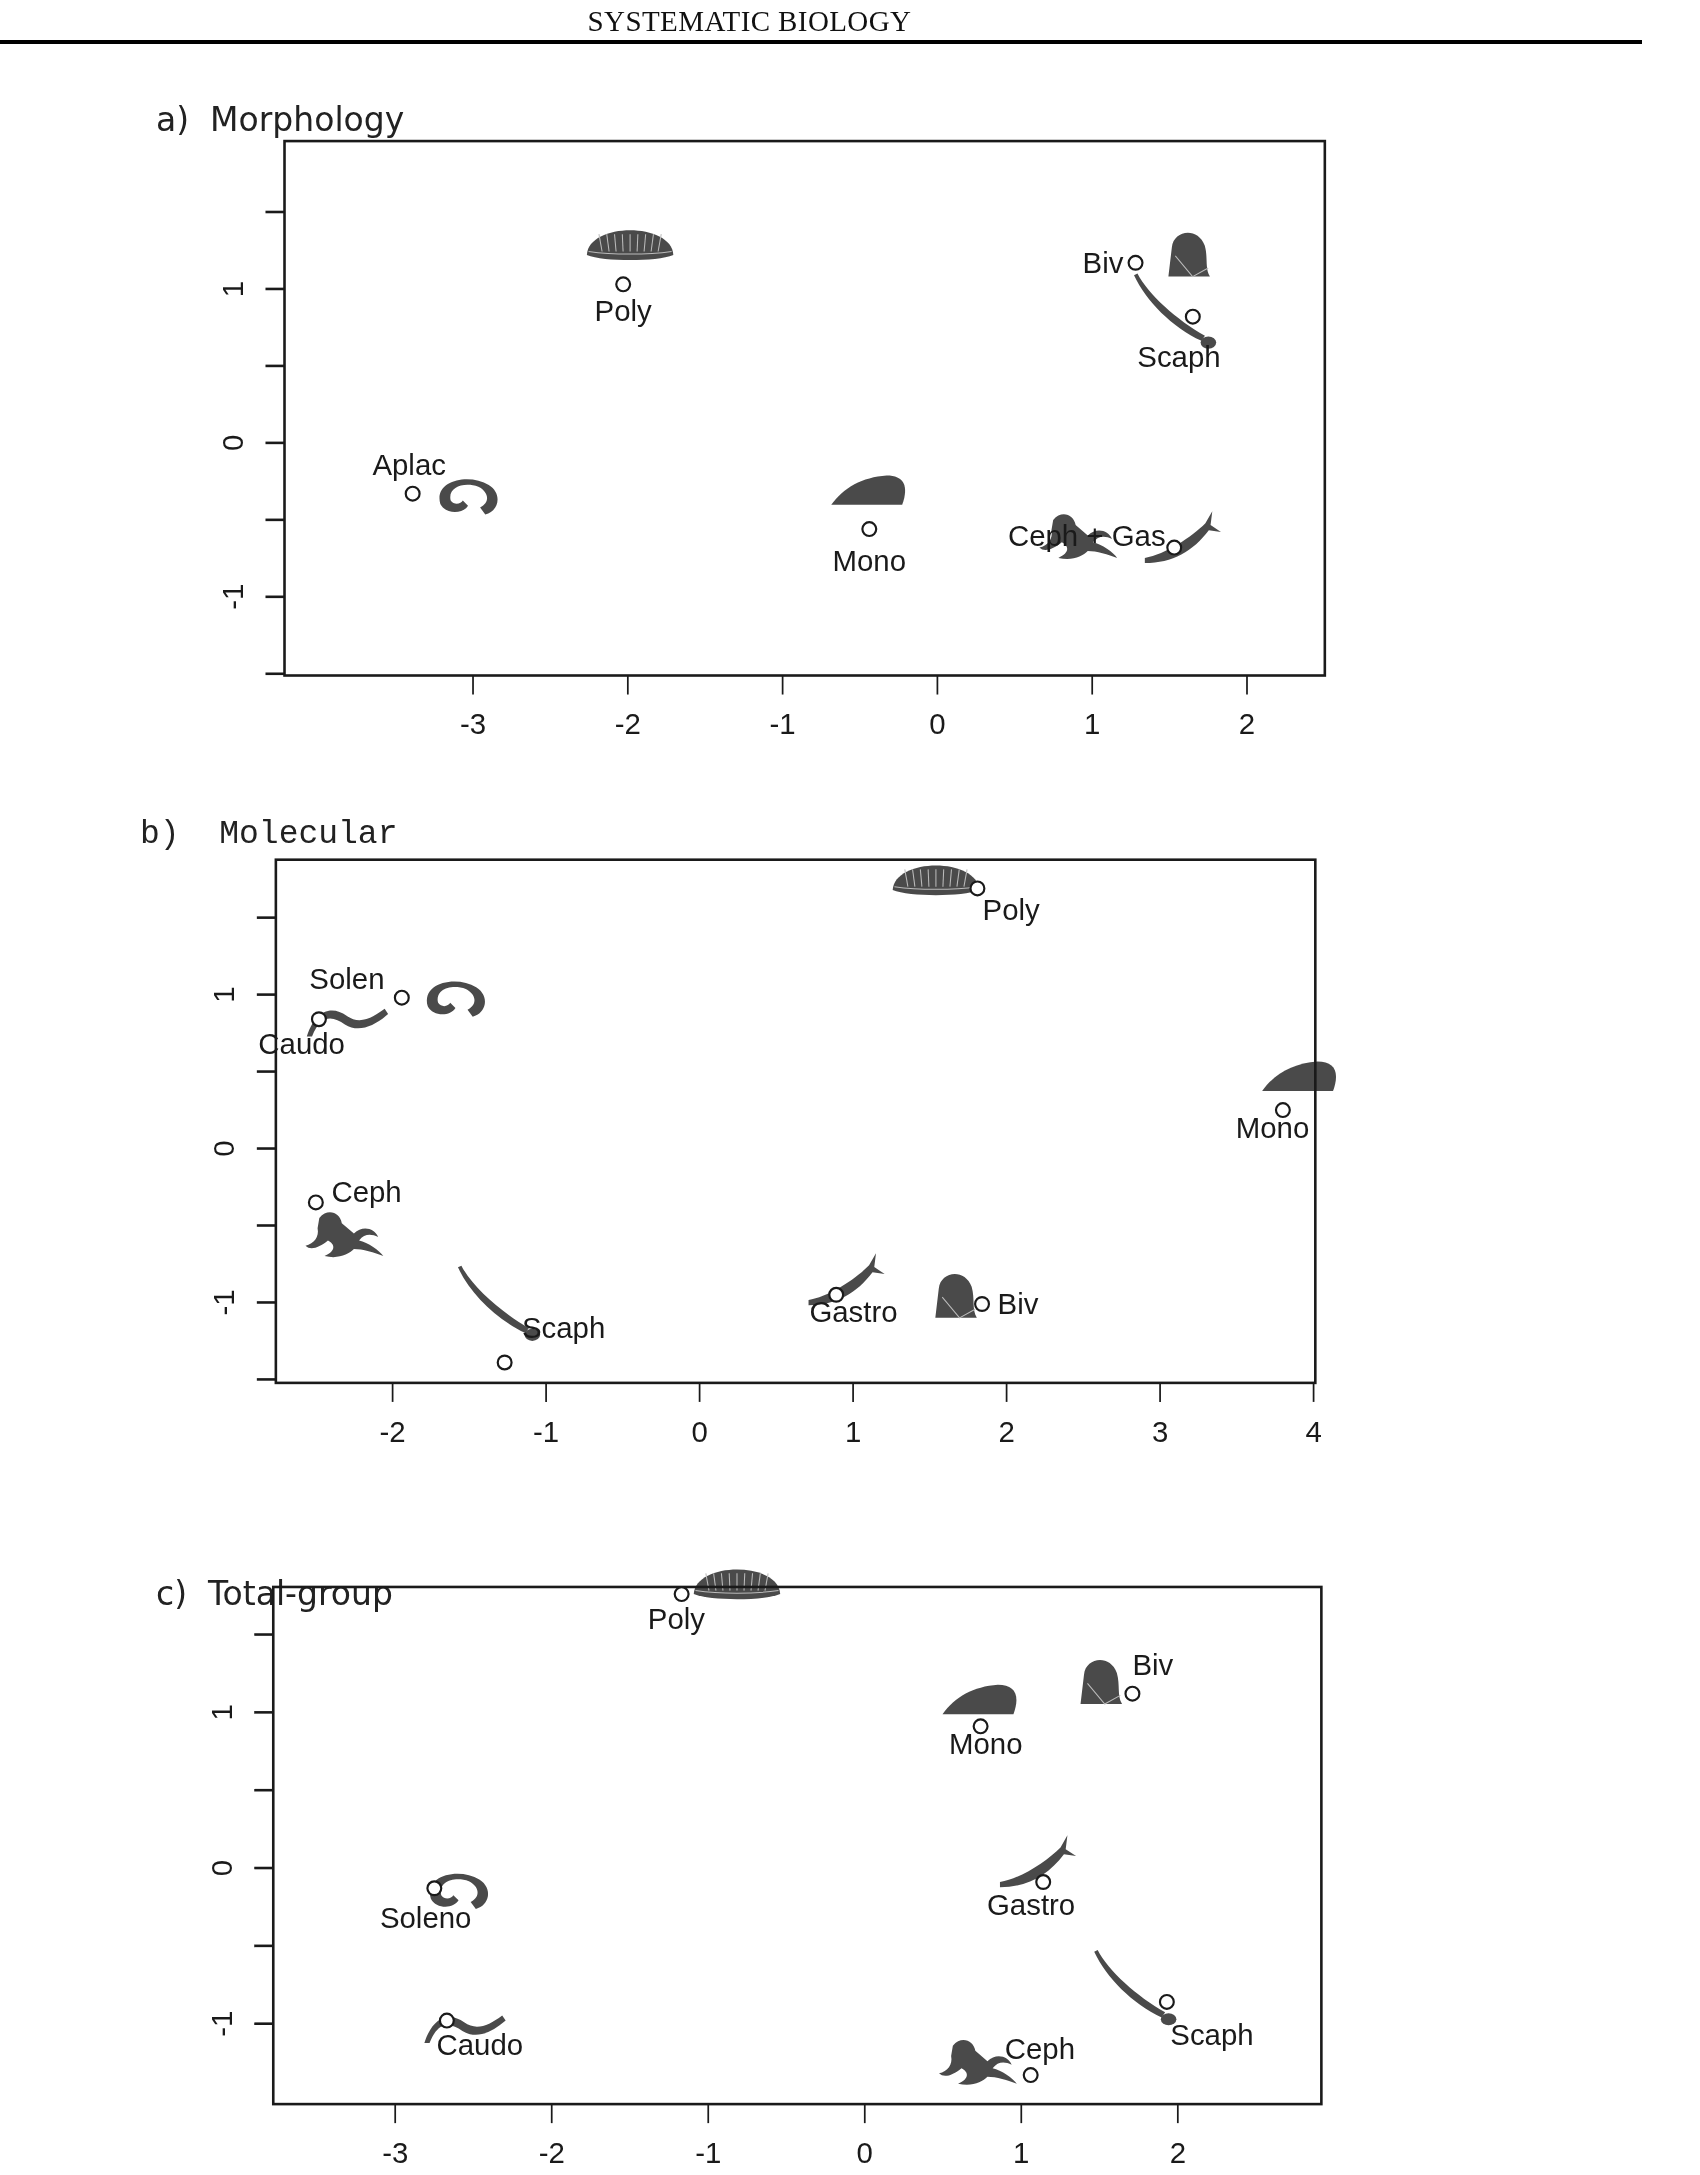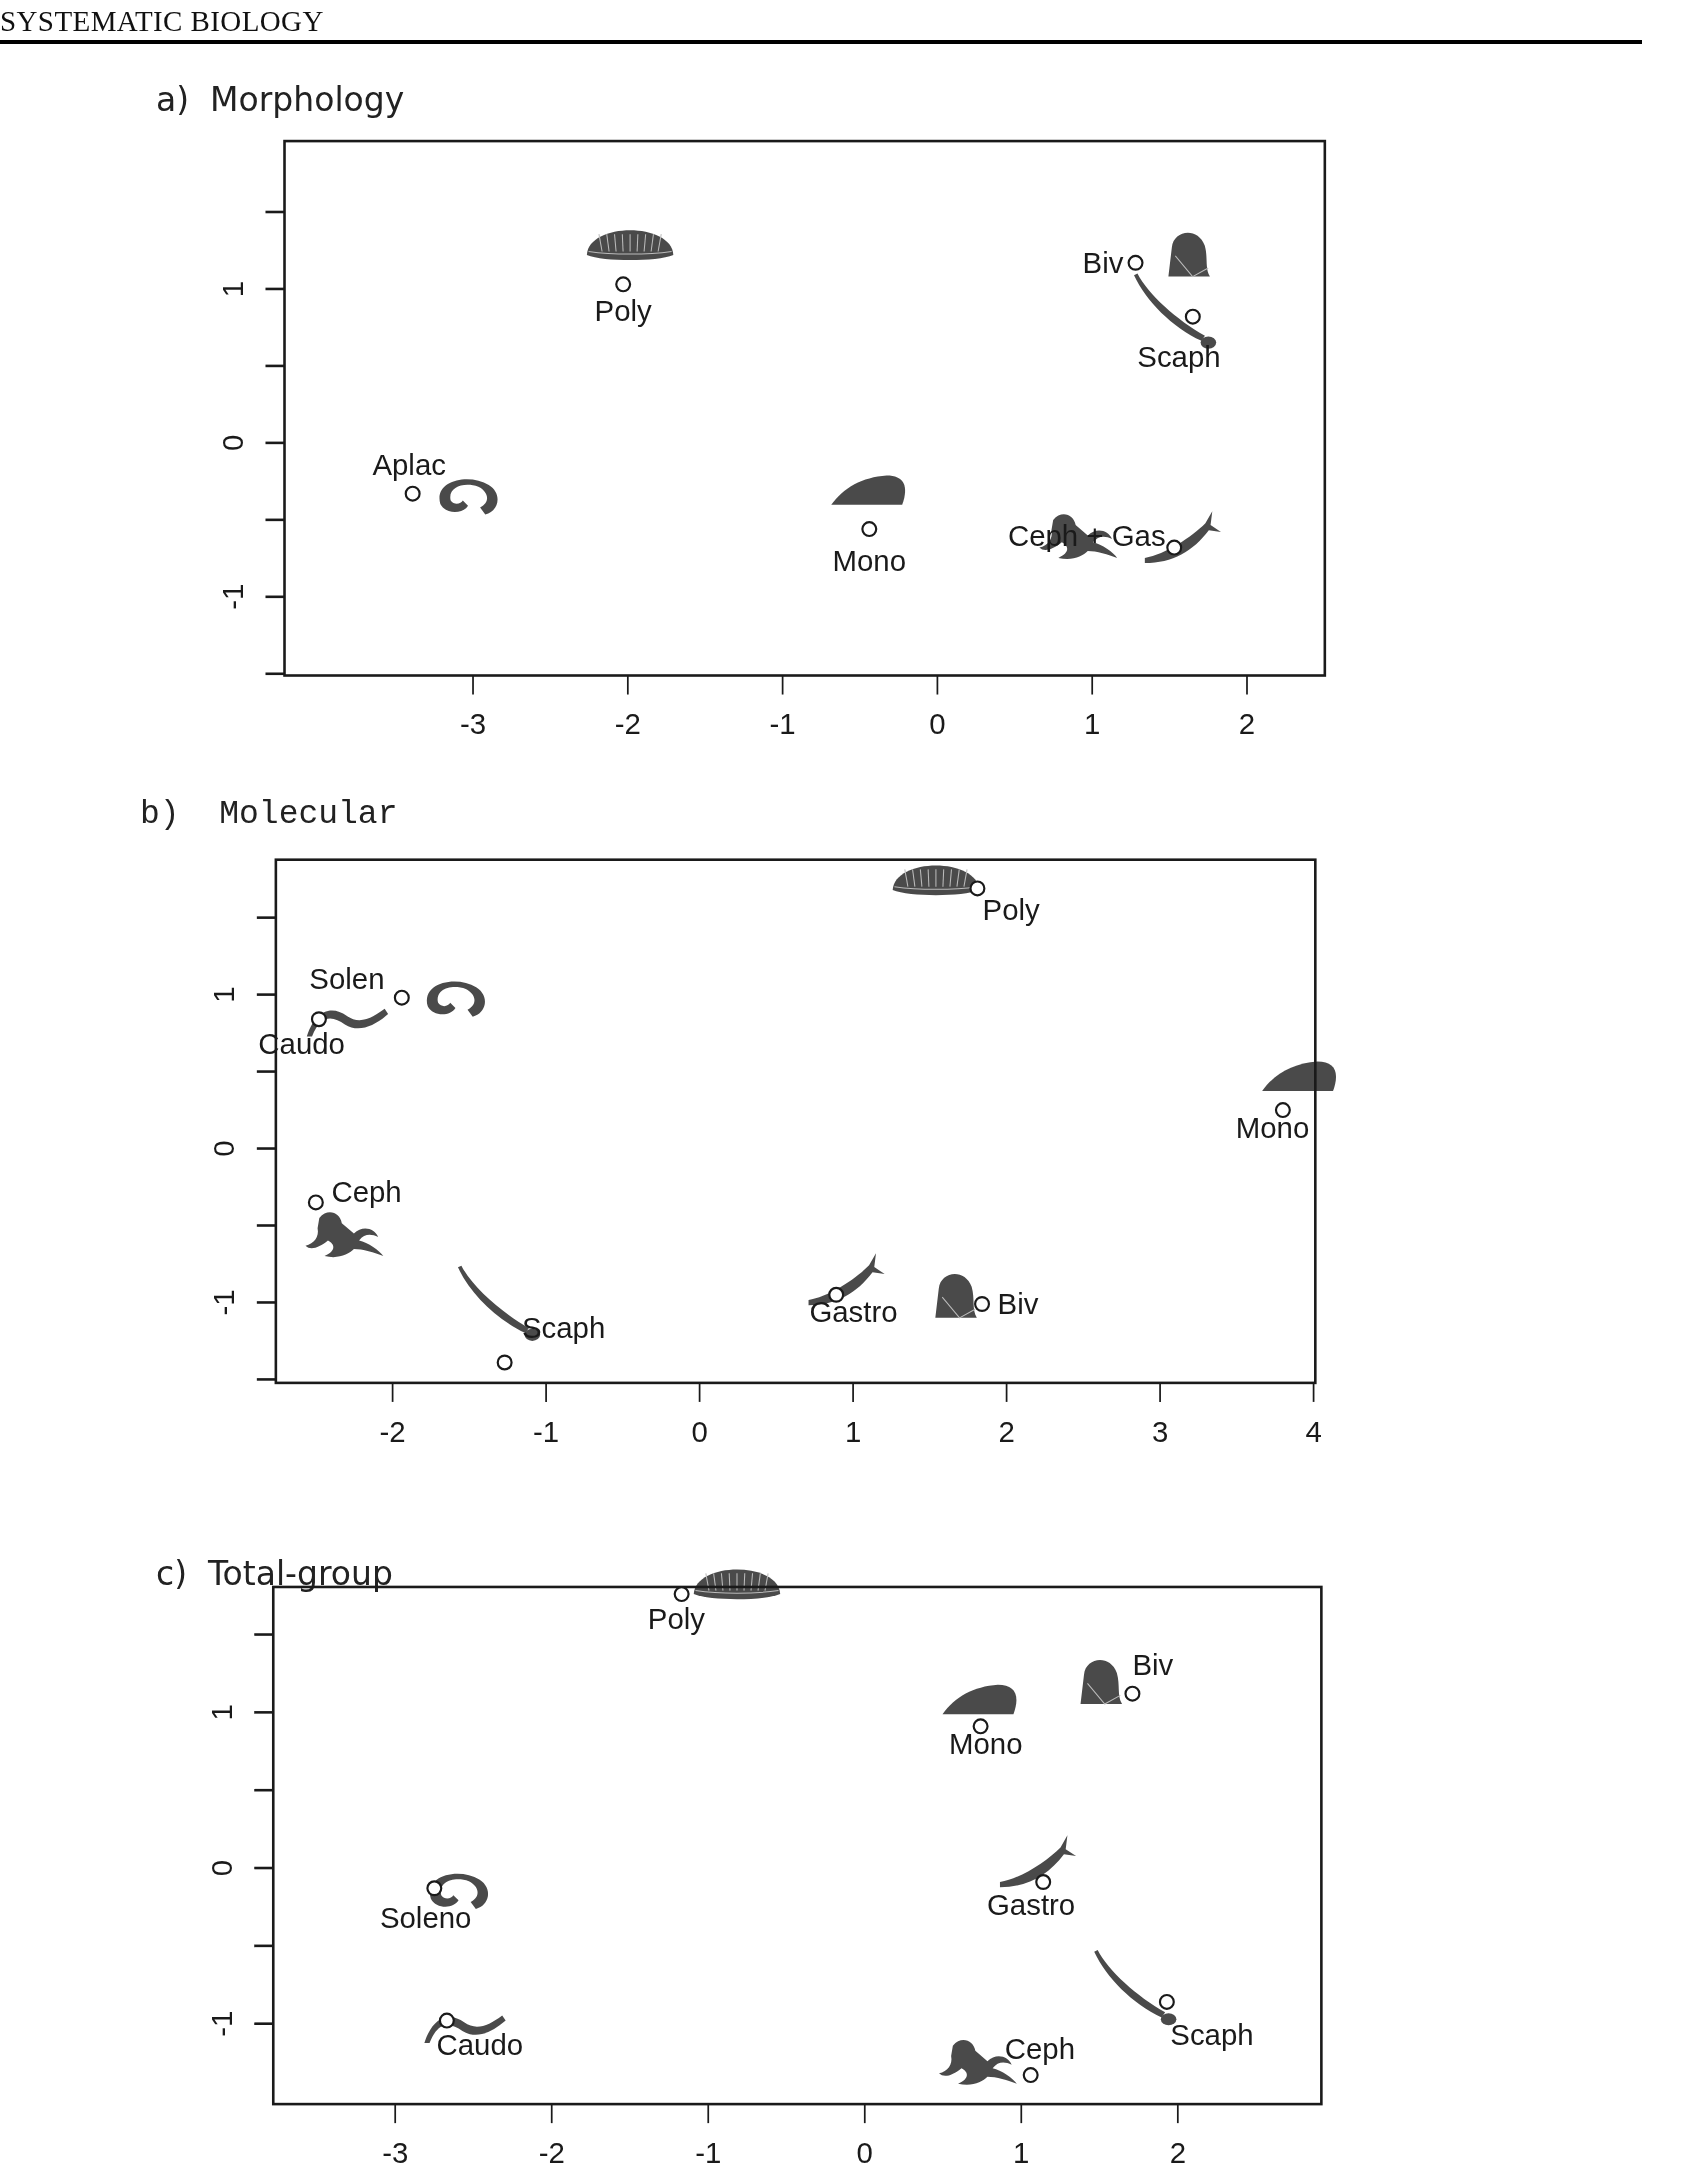--- a/index.html
+++ b/index.html
@@ -1,19 +1,19 @@
 <!DOCTYPE html>
 <html style="font-size:14px"><head>
 <meta charset="utf-8">
 <style>
   html, body { margin: 0; padding: 0; background: #ffffff; }
   body { width: 1701px; height: 2176px; position: relative; overflow: hidden; font-family: "Liberation Sans", sans-serif; color: #1a1a1a; }
-  .running-head { position: absolute; left: 0; top: 5.2px; width: 1499px; text-align: left; font-family: "Liberation Serif", serif; font-size: 29px; letter-spacing: 0.4px; color: #111; }
+  .running-head { position: absolute; left: 0; top: 5.2px; width: 1499px; text-align: center; font-family: "Liberation Serif", serif; font-size: 29px; letter-spacing: 0.4px; color: #111; }
   .head-rule { position: absolute; left: 0; top: 40px; width: 1642px; height: 3.5px; background: #000; }
-  .panel-title { position: absolute; font-family: "DejaVu Sans", sans-serif; font-size: 33px; color: #222; }
+  .panel-title { position: absolute; font-family: "DejaVu Sans", sans-serif; font-size: 33px; color: #222; margin-top: 20px; }
   .panel-svg { position: absolute; left: 0; top: 0; overflow: visible; }
   .tick-label { font-family: "Liberation Sans", sans-serif; font-size: 34px; fill: #1a1a1a; }
   .pt-label { font-family: "Liberation Sans", sans-serif; font-size: 34px; fill: #1a1a1a; }
 </style>
 </head>
 <body>
 
 <div class="running-head">SYSTEMATIC BIOLOGY</div>
 <div class="head-rule"></div>
 

